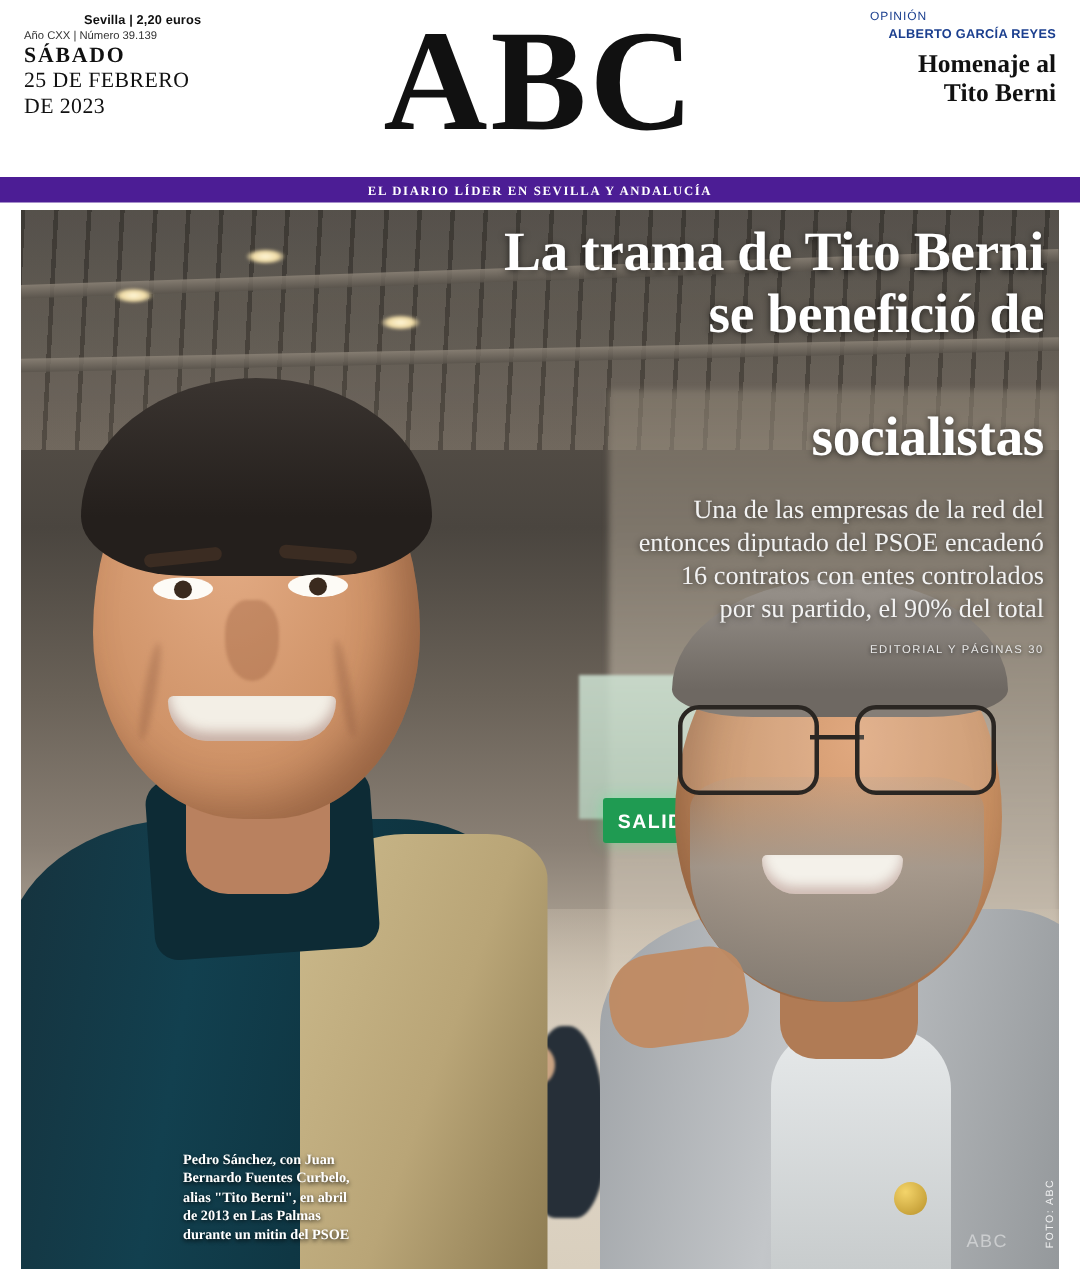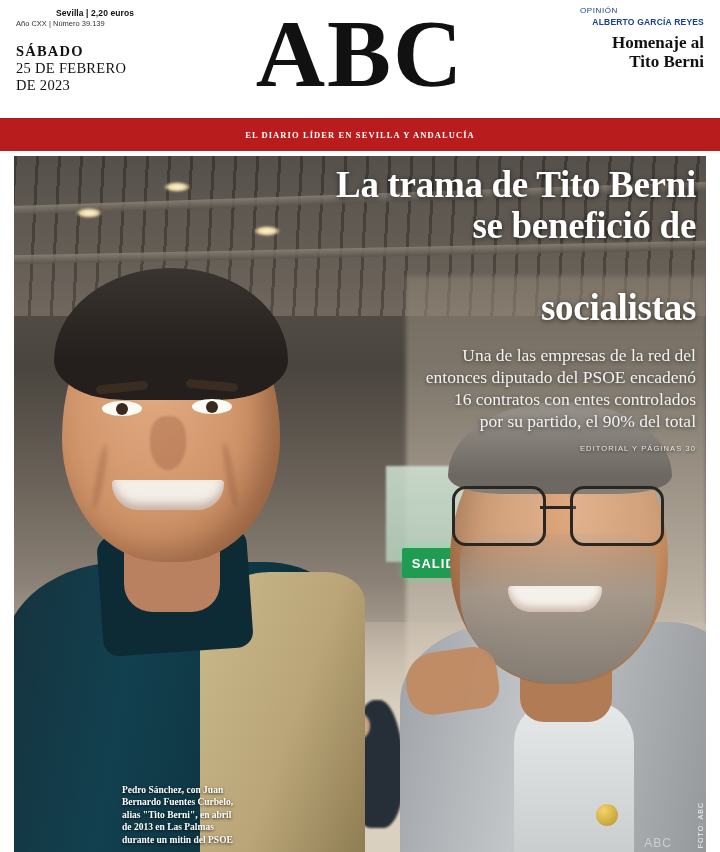--- a/index.html
+++ b/index.html
@@ -45,21 +45,20 @@
     color: #111;
     margin-left: 40px;
   }
   .mast-left .edline2 {
     font-family: "Liberation Sans", sans-serif;
     font-size: 7.5px;
     line-height: 10px;
     color: #333;
   }
   .mast-left .datebox {
-    margin-top: 14px;
     font-family: "Liberation Serif", serif;
     font-size: 14.5px;
     line-height: 17px;
     letter-spacing: .3px;
     color: #111;
   }
   .mast-left .datebox .dow {
     font-weight: bold;
     letter-spacing: 1.2px;
   }
@@ -105,22 +104,22 @@
     margin-top: 5px;
     font-family: "Liberation Serif", serif;
     font-size: 17px;
     font-weight: bold;
     line-height: 19px;
     color: #111;
   }
 
   
   .blue-bar {
-    height: 33px;
-    background: #b91c1c;
+    height: 17px;
+    background: #4c1d95;
     color: #fff;
     display: flex;
     align-items: center;
     justify-content: center;
     font-family: "Liberation Serif", serif;
     font-size: 8.5px;
     font-weight: bold;
     letter-spacing: 1.1px;
   }
 

